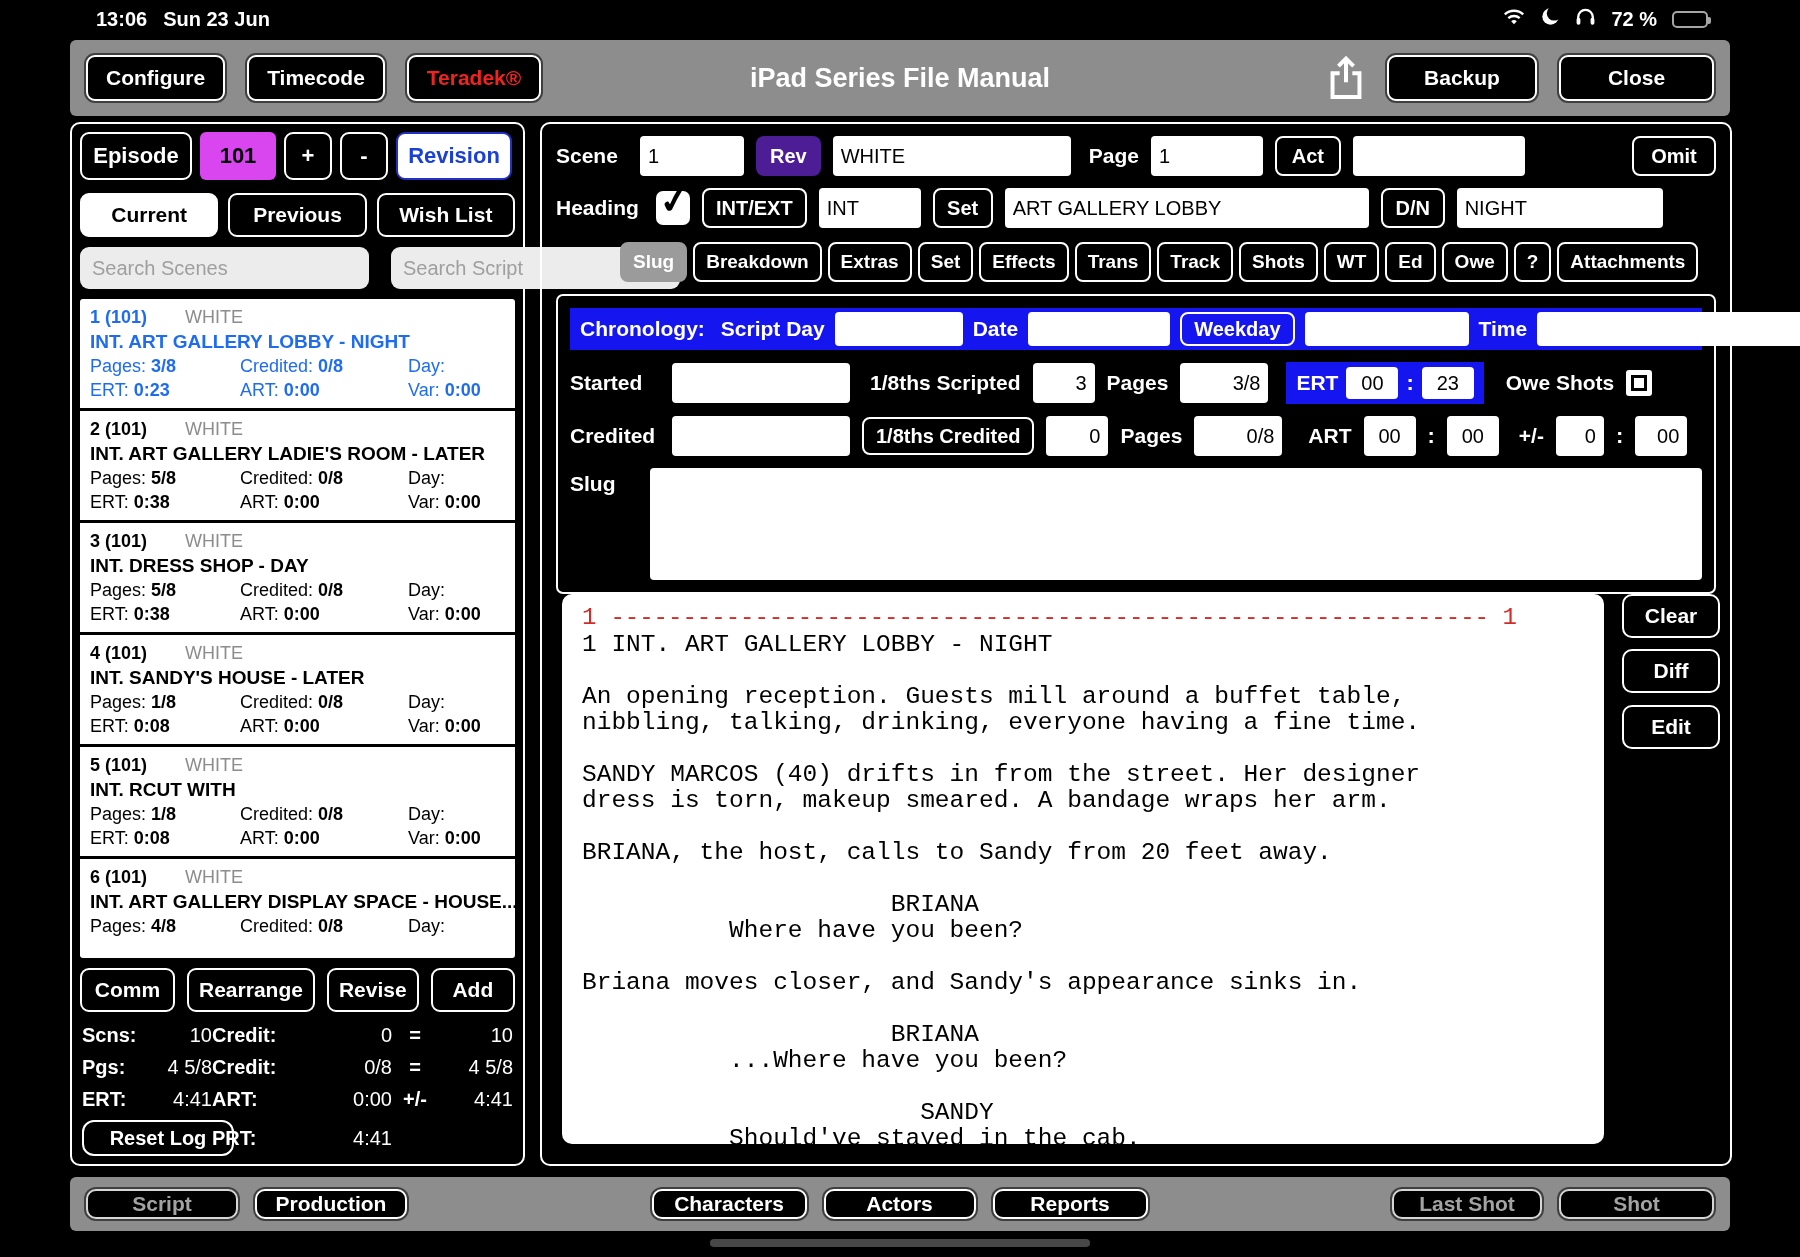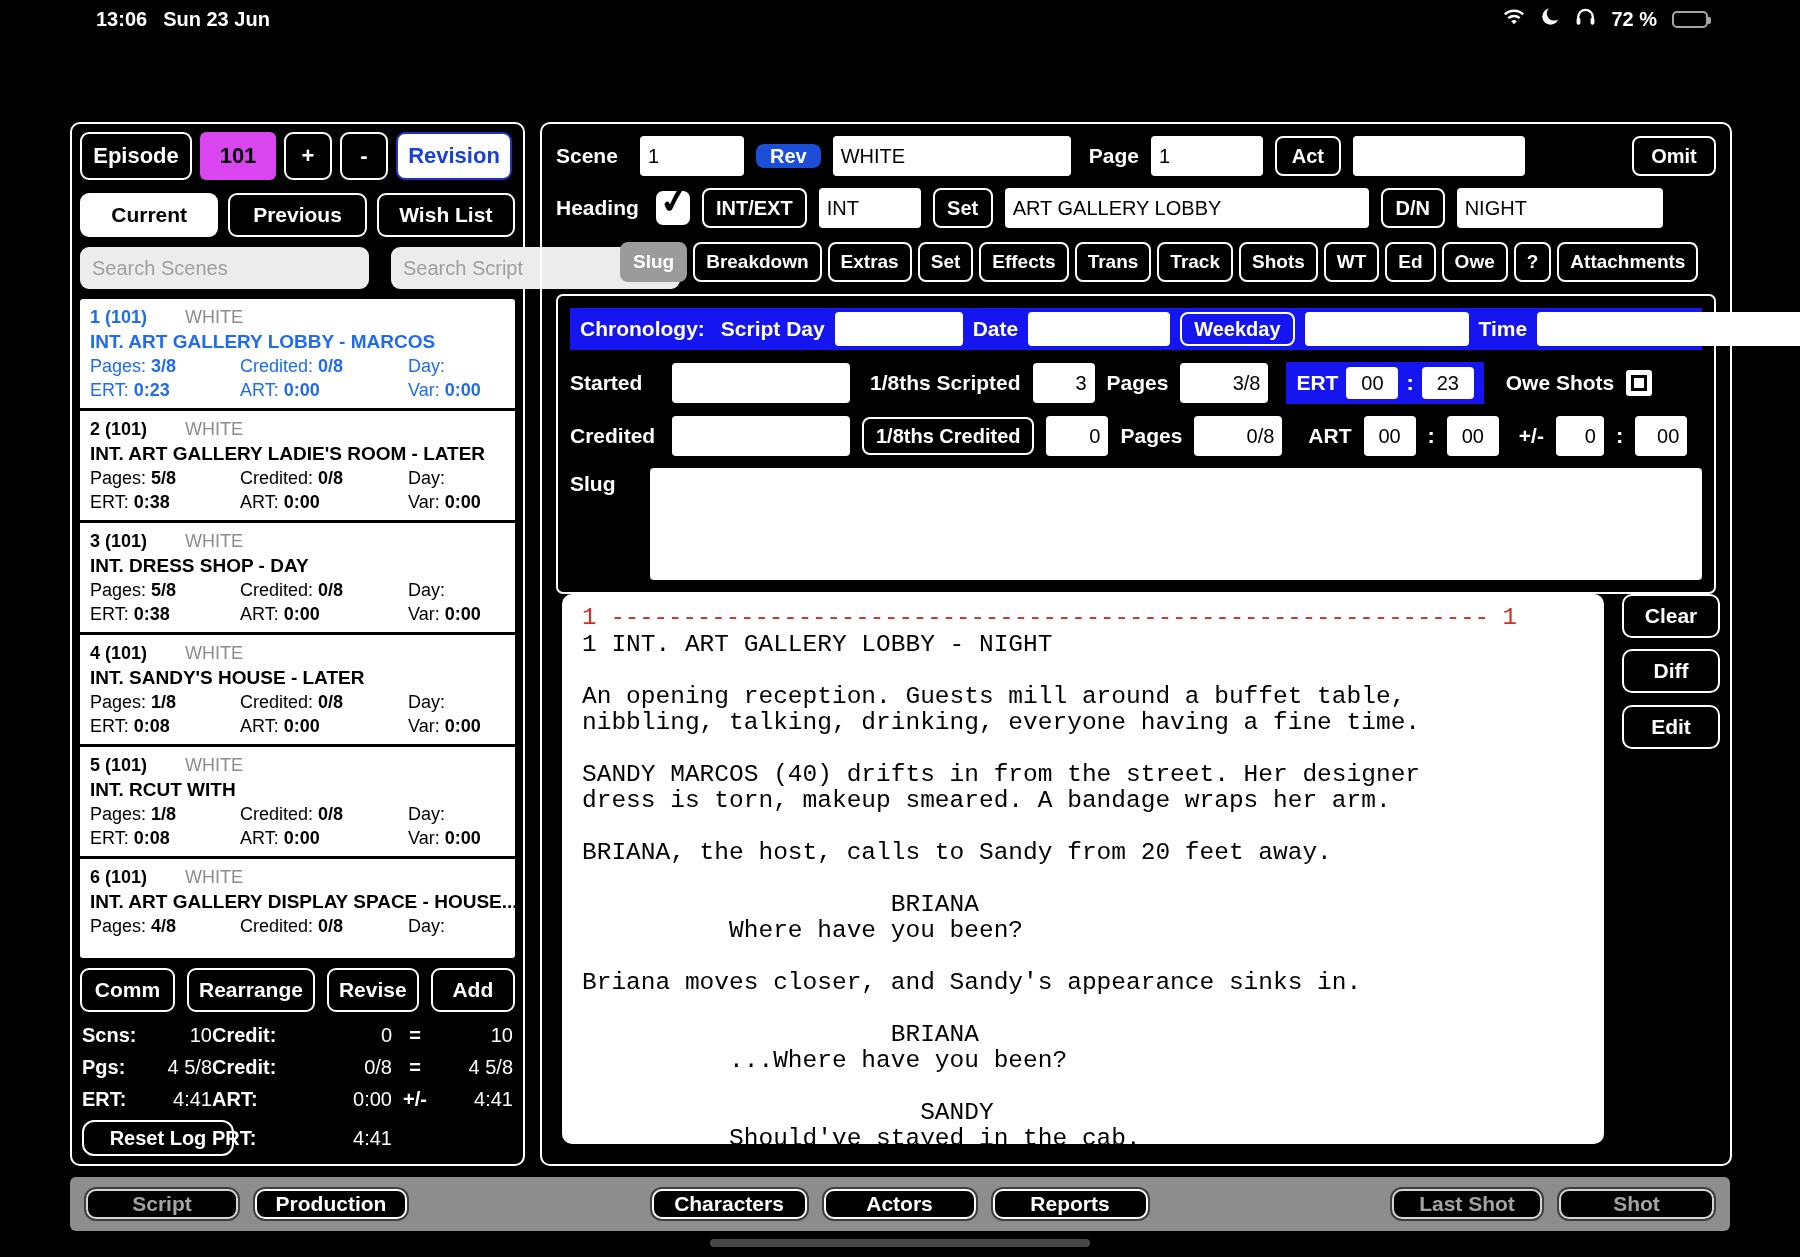--- a/index.html
+++ b/index.html
@@ -64,21 +64,21 @@
   .stats .val { text-align:right; }
   .stats .eq { text-align:center; font-weight:bold; }
   .reset-log { grid-column:1 / span 2; width:152px; height:36px; border:2px solid #fff; border-radius:12px; background:#000; color:#fff; font-weight:bold; font-size:20px; display:flex; align-items:center; justify-content:center; }
 
   
   .right-panel { position:absolute; left:540px; top:122px; width:1192px; height:1044px; border:2px solid #fff; border-radius:10px; padding:12px 14px; color:#fff; }
   .field-row { display:flex; align-items:center; gap:12px; }
   .flabel { font-weight:bold; font-size:21px; white-space:nowrap; }
   .tinput { height:40px; background:#fff; border:none; border-radius:4px; padding:0 8px; font-size:20px; font-family:"Liberation Sans",sans-serif; color:#000; }
   .sm-btn { height:40px; background:#000; border:2px solid #fff; border-radius:8px; color:#fff; font-weight:bold; font-size:20px; display:flex; align-items:center; justify-content:center; padding:0 12px; white-space:nowrap; }
-  .gray-btn { background:#1d4ed8; border:none; border-radius:8px; height:24px; color:#fff; font-weight:bold; font-size:20px; display:flex; align-items:center; justify-content:center; padding:0 14px; }
+  .gray-btn { background:#4c1d95; border:none; border-radius:8px; height:40px; color:#fff; font-weight:bold; font-size:20px; display:flex; align-items:center; justify-content:center; padding:0 14px; }
   .row2 { margin-top:12px; }
   .checkbox-checked { width:34px; height:34px; background:#fff; border-radius:7px; position:relative; }
   .checkbox-checked .mark { position:absolute; left:3px; top:-12px; color:#000; font-size:37px; font-weight:bold; transform:rotate(-8deg); }
   .dtabs { display:flex; gap:6px; margin-top:14px; margin-left:64px; }
   .dtabs .sm-btn { font-size:19px; padding:0 11px; height:40px; }
   .dtabs .active { background:#9b9b9b; border-color:#9b9b9b; }
 
   .inner-panel { margin-top:12px; border:2px solid #fff; border-radius:7px; padding:12px 12px; }
   .blue-bar { background:#1515ef; height:42px; display:flex; align-items:center; gap:10px; padding:0 10px; }
   .blue-bar .flabel { font-size:21px; }
@@ -129,20 +129,35 @@
       <span><svg width="21" height="19" viewBox="0 0 21 19">
             <path d="M3.2 14.5 v-4.3 a7.3 7.3 0 0 1 14.6 0 v4.3" stroke="#fff" stroke-width="2.3" fill="none"></path>
             <rect x="1.6" y="10.8" width="3.8" height="7" rx="1.8" fill="#fff"></rect>
             <rect x="15.6" y="10.8" width="3.8" height="7" rx="1.8" fill="#fff"></rect>
           </svg></span>
       <span>72 %</span>
       <span class="battery"><span class="fill"></span><span class="nub"></span></span>
     </div>
   </div>
 
+  <div class="toolbar top">
+    <div class="btn">Configure</div>
+    <div class="btn">Timecode</div>
+    <div class="btn red-text">Teradek®</div>
+    <div class="app-title">iPad Series File Manual</div>
+    <div class="share-icon">
+      <svg width="38" height="46" viewBox="0 0 24 29">
+          <path d="M12 2.2 v15" stroke="#fff" stroke-width="2.5"></path>
+          <path d="M7.2 7 L12 2.2 L16.8 7" stroke="#fff" stroke-width="2.5" fill="none"></path>
+          <path d="M8 11.5 H3.5 V26.5 H20.5 V11.5 H16" stroke="#fff" stroke-width="2.5" fill="none"></path>
+        </svg>
+    </div>
+    <div class="btn" style="width:150px">Backup</div>
+    <div class="btn" style="width:155px">Close</div>
+  </div>
 
   <div class="left-panel">
     <div class="ep-row">
       <div class="btn ep-btn">Episode</div>
       <input class="ep-num" readonly="" value="101" style="">
       <div class="btn pm-btn">+</div>
       <div class="btn pm-btn">-</div>
       <div class="btn revision">Revision</div>
     </div>
     <div class="lp-tabs">
@@ -155,21 +170,21 @@
       <input class="search-input" readonly="" placeholder="Search Script" style="">
     </div>
 
     <div class="scene-list">
 
       <div class="scene-row selected">
         <div class="sr1">
             <span class="sr-num">1 (101)</span>
             <span class="sr-rev">WHITE</span>
           </div>
-        <div class="sr-heading">INT. ART GALLERY LOBBY - MARCOS</div>
+        <div class="sr-heading">INT. ART GALLERY LOBBY - NIGHT</div>
         <div class="sr-line">
             <span><span>Pages:</span> <b>3/8</b></span>
             <span><span>Credited:</span> <b>0/8</b></span>
             <span>Day:</span>
           </div>
         <div class="sr-line">
             <span><span>ERT:</span> <b>0:23</b></span>
             <span><span>ART:</span> <b>0:00</b></span>
             <span><span>Var:</span> <b>0:00</b></span>
           </div>

